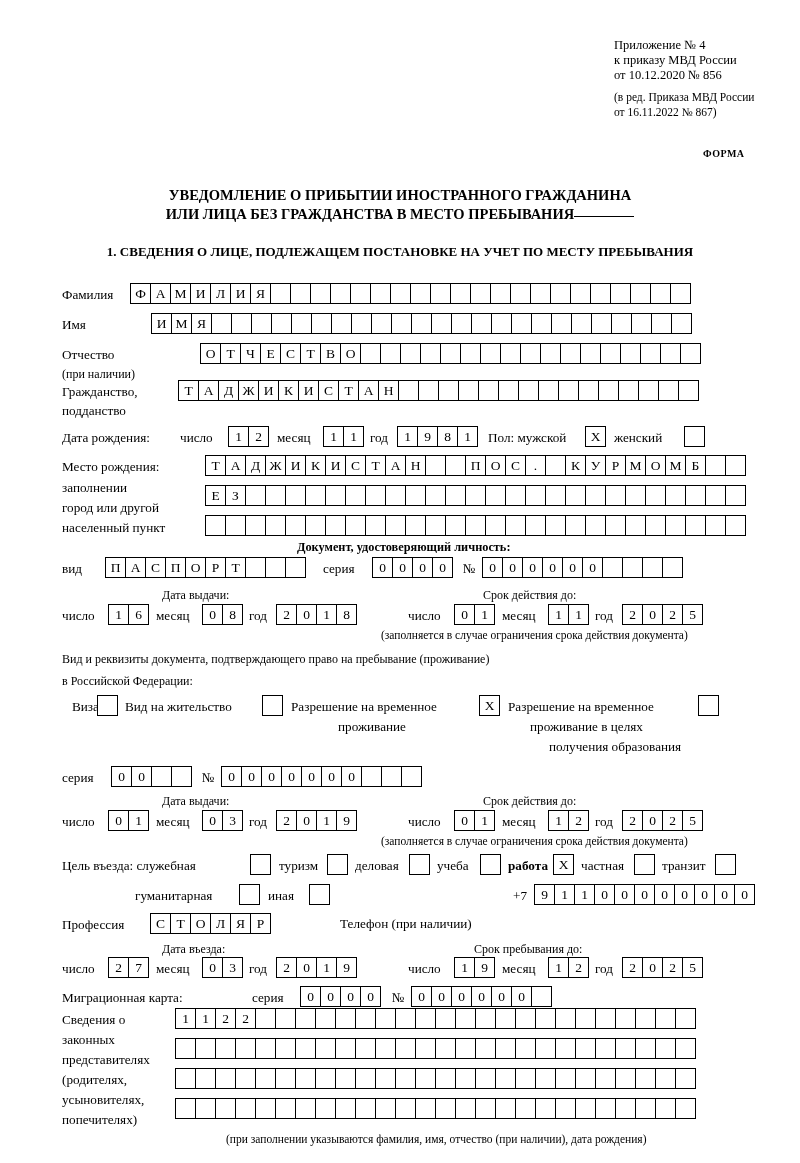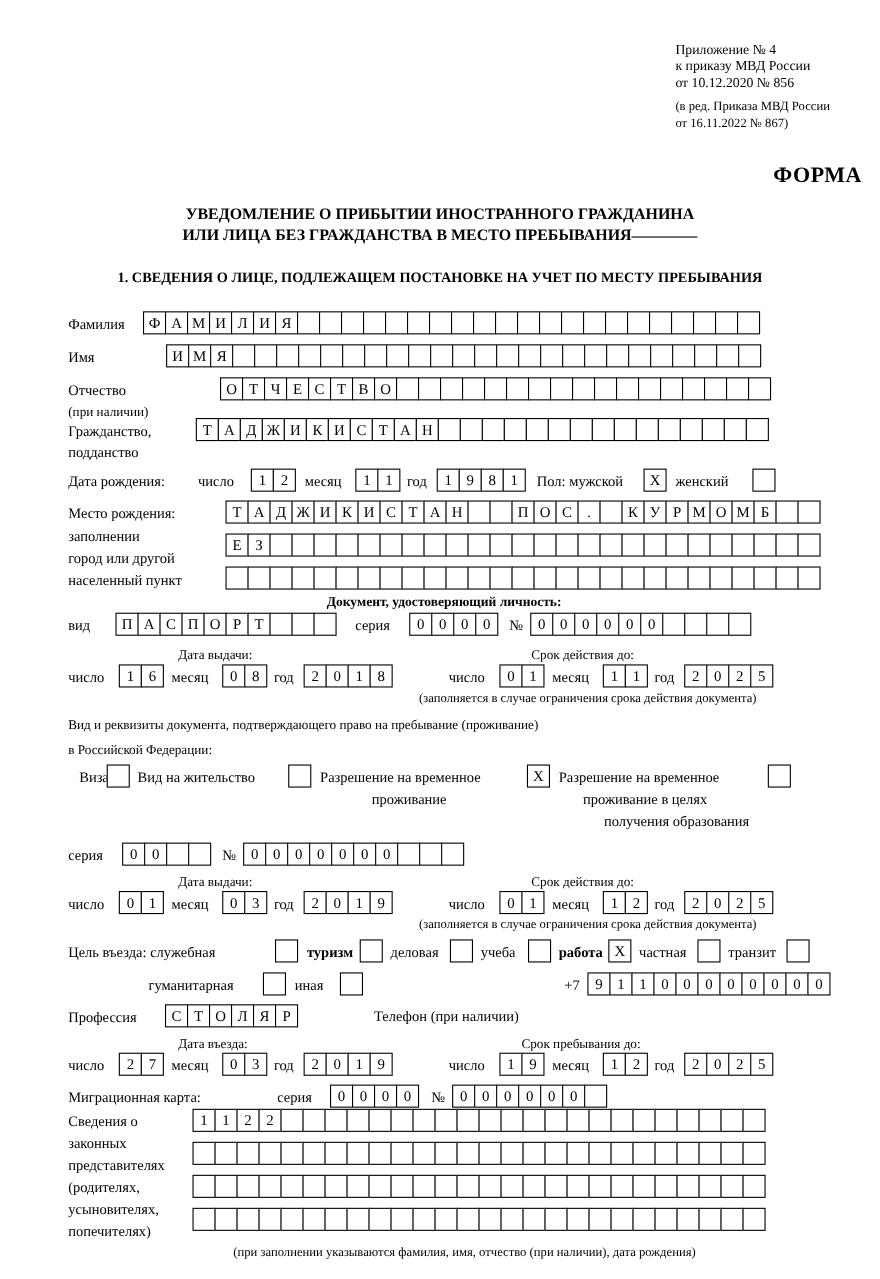--- a/index.html
+++ b/index.html
@@ -9,21 +9,21 @@
     color:#000;
     position:relative;
     overflow:hidden;
   }
   .page{position:relative;width:800px;height:1163px;padding:0;box-sizing:border-box;}
 
   
   .hdr{position:absolute;top:38px;left:614px;font-size:12.5px;line-height:15px;}
   .hdr .small{font-size:11.5px;}
   .hdr .gap{height:7px;}
-  .forma{position:absolute;top:148px;left:703px;font-weight:bold;font-size:20px;letter-spacing:.5px;}
+  .forma{position:absolute;top:148px;left:703px;font-weight:bold;font-size:10px;letter-spacing:.5px;}
 
   .title{position:absolute;top:186px;left:0;width:800px;text-align:center;font-weight:bold;font-size:14.5px;line-height:19px;}
   .title .ul{display:inline-block;border-bottom:1px solid #000;width:60px;vertical-align:2px;}
   .section1{position:absolute;top:244px;left:0;width:800px;text-align:center;font-weight:bold;font-size:13px;}
 
   .lbl{position:absolute;font-size:13.2px;line-height:16px;white-space:nowrap;}
   .lbl.sm{font-size:12px;}
   .lbl.b{font-weight:bold;font-size:12.3px;}
 
   
@@ -453,21 +453,21 @@
       <div class="cell">2</div>
       <div class="cell">0</div>
       <div class="cell">2</div>
       <div class="cell">5</div>
     </div>
 
   <div class="footnote" style="top:835px;left:381px;">(заполняется в случае ограничения срока действия документа)</div>
 
   <div class="lbl" style="top:858px;left:62px;">Цель въезда: служебная</div>
   <div class="box" id="purpose-official" style="top:854px;left:250px;"></div>
-  <div class="lbl" style="top:858px;left:279px;font-weight:bold;">туризм</div>
+  <div class="lbl" style="top:858px;left:279px;">туризм</div>
   <div class="box" id="purpose-tourism" style="top:854px;left:327px;"></div>
   <div class="lbl" style="top:858px;left:355px;">деловая</div>
   <div class="box" id="purpose-business" style="top:854px;left:409px;"></div>
   <div class="lbl" style="top:858px;left:437px;">учеба</div>
   <div class="box" id="purpose-study" style="top:854px;left:480px;"></div>
   <div class="lbl" style="top:858px;left:508px;font-weight:bold;">работа</div>
   <div class="box" id="purpose-work" style="top:854px;left:553px;">X</div>
   <div class="lbl" style="top:858px;left:581px;">частная</div>
   <div class="box" id="purpose-private" style="top:854px;left:634px;"></div>
   <div class="lbl" style="top:858px;left:662px;">транзит</div>
@@ -674,15 +674,15 @@
       <div class="cell"></div>
       <div class="cell"></div>
       <div class="cell"></div>
       <div class="cell"></div>
       <div class="cell"></div>
       <div class="cell"></div>
       <div class="cell"></div>
       <div class="cell"></div>
     </div>
 
-  <div class="footnote" style="top:1133px;left:212px;text-align:right;">(при заполнении указываются фамилия, имя, отчество (при наличии), дата рождения)</div>
+  <div class="footnote" style="top:1133px;left:226px;text-align:right;">(при заполнении указываются фамилия, имя, отчество (при наличии), дата рождения)</div>
 
 </div>
 
 </body></html>

